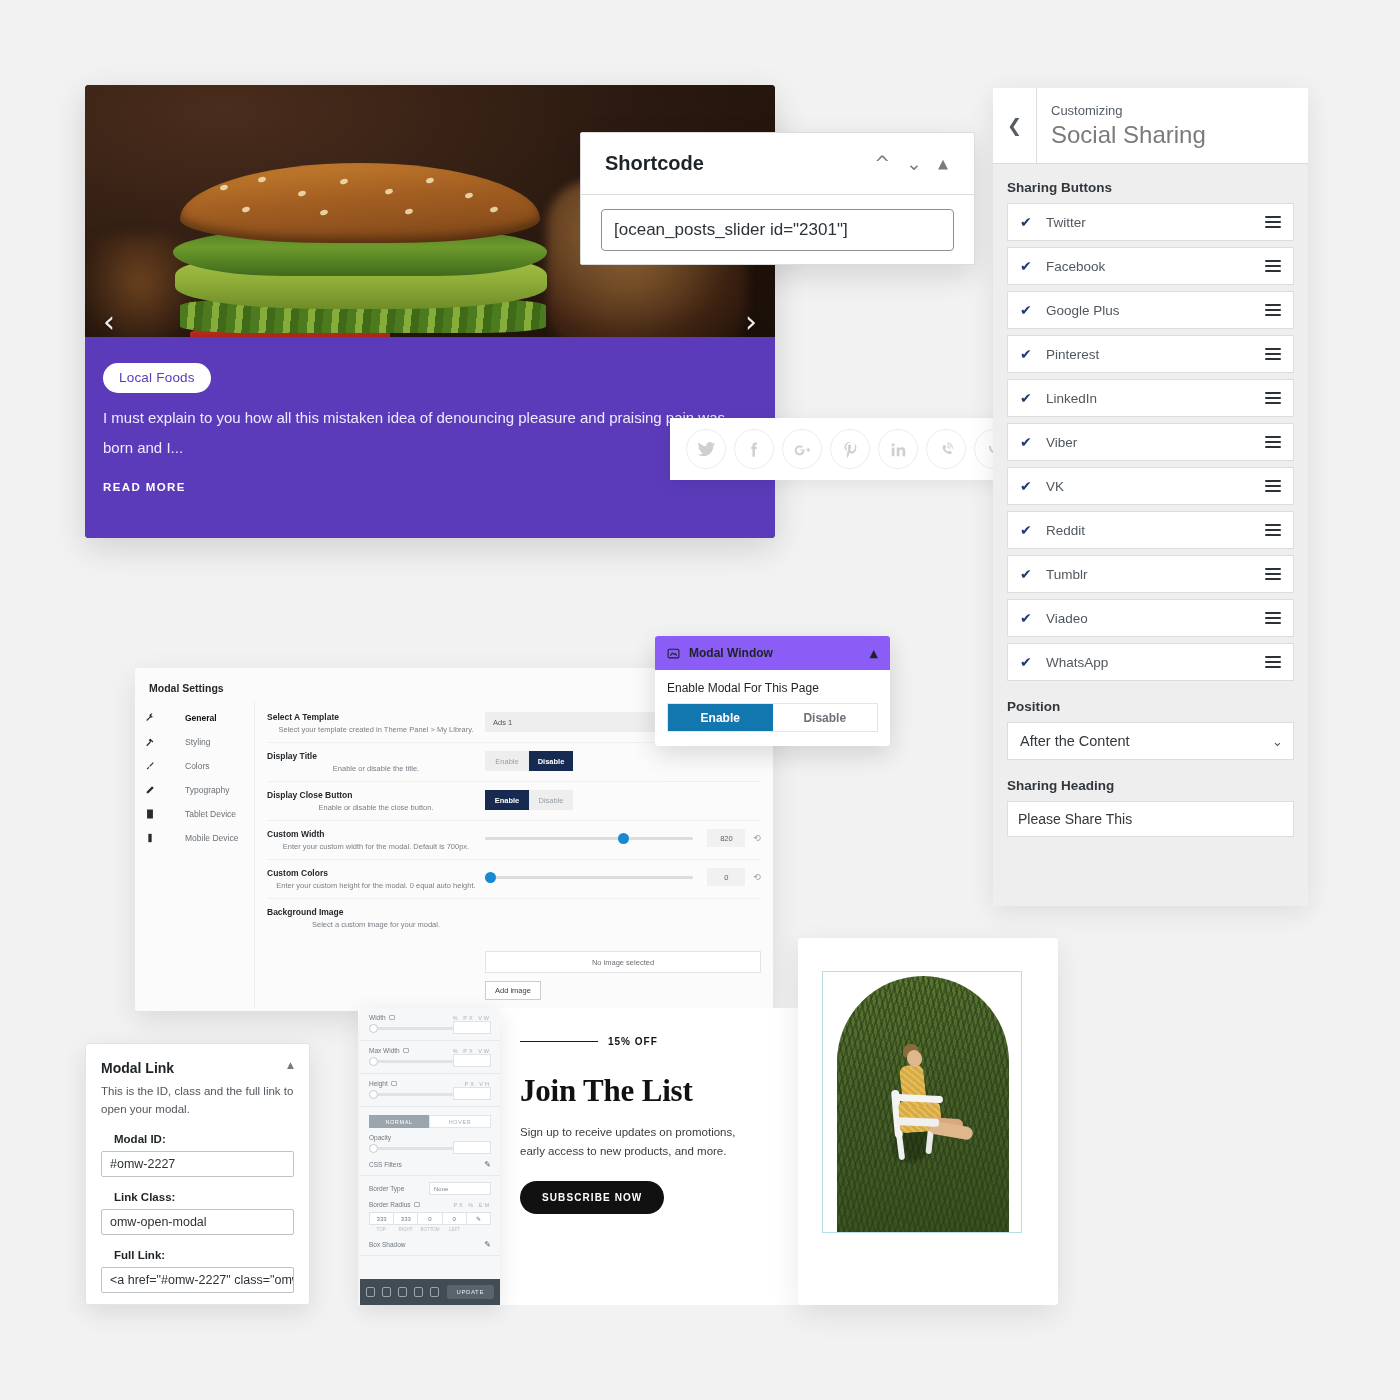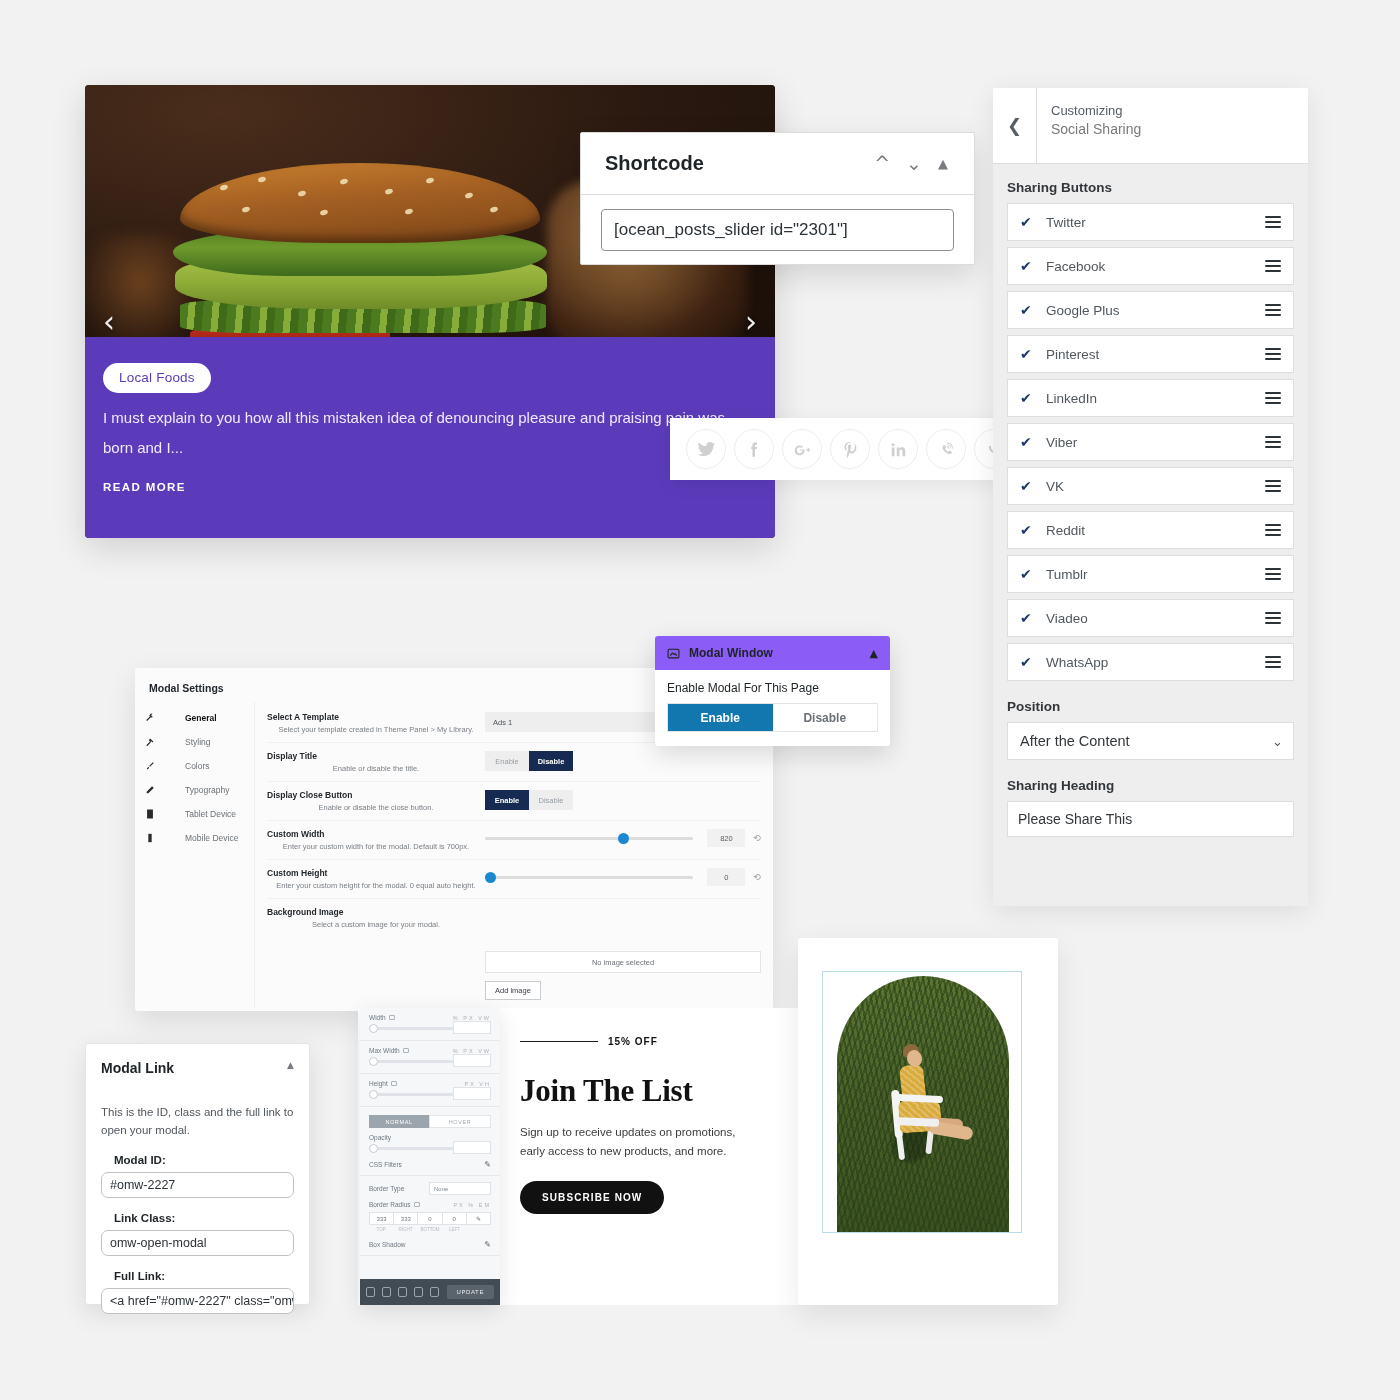--- a/index.html
+++ b/index.html
@@ -134,21 +134,21 @@
     display: flex; align-items: stretch; height: 76px; background: #fff;
     border-bottom: 1px solid #ddd;
   }
   .cz-back {
     width: 44px; display: flex; align-items: center; justify-content: center;
     border-right: 1px solid #ddd; color: #555d66; font-size: 18px; cursor: pointer;
     font-family: "DejaVu Sans", sans-serif;
   }
   .cz-head-text { padding: 14px 0 0 14px; }
   .cz-sub { font-size: 13px; color: #555d66; line-height: 1.4; }
-  .cz-maintitle { font-size: 14px; color: #7a7a7a; font-weight: 400; margin-top: 1px; }
+  .cz-maintitle { font-size: 24px; color: #7a7a7a; font-weight: 400; margin-top: 1px; }
   .cz-body { padding: 16px 14px 0 14px; }
   .cz-label { font-size: 13.5px; color: #32373c; font-weight: 700; margin-bottom: 8px; }
   .cz-row {
     display: flex; align-items: center; height: 38px; background: #fff;
     border: 1px solid #ddd; margin-bottom: 6px; padding: 0 12px; cursor: pointer;
   }
   .cz-check { width: 26px; color: #1d3b6e; font-size: 14px; font-family: "DejaVu Sans", sans-serif; }
   .cz-name { flex: 1; font-size: 13.5px; color: #50575e; }
   .cz-drag { color: #3c434a; font-size: 14px; letter-spacing: 0; line-height: .6;
     font-family: "DejaVu Sans", sans-serif; cursor: grab; }
@@ -241,24 +241,24 @@
 
   
   .modal-link {
     position: absolute; left: 85px; top: 1043px; width: 225px; height: 262px;
     background: #fff; border: 1px solid #e2e4e7; border-radius: 3px;
     box-shadow: 0 8px 26px rgba(0,0,0,.10); padding: 16px 15px 0;
   }
   .ml-head { display: flex; align-items: flex-start; }
   .ml-title { font-size: 14px; font-weight: 700; color: #1d2327; flex: 1; }
   .ml-chev { color: #787c82; font-size: 9px; font-family: "DejaVu Sans", sans-serif; }
-  .ml-desc { font-size: 11.5px; color: #50575e; line-height: 1.55; margin-top: 28px; }
+  .ml-desc { font-size: 11.5px; color: #50575e; line-height: 1.55; margin-top: 7px; }
   .ml-lab { font-size: 11.5px; font-weight: 700; color: #1d2327; margin-top: 14px; padding-left: 13px; }
   .ml-input {
-    width: 100%; height: 26px; border: 1px solid #bfc3c7; border-radius: 7px;
+    width: 100%; height: 26px; border: 1px solid #bfc3c7; border-radius: 2px;
     background: #fff; display: flex; align-items: center; padding: 0 8px;
     font-size: 12.5px; color: #2c3338; margin-top: 6px; overflow: hidden;
     white-space: nowrap;
   }
 
   
   .elementor {
     position: absolute; left: 360px; top: 1008px; width: 140px; height: 297px;
     background: #f6f7f8; box-shadow: 0 6px 22px rgba(0,0,0,.10);
     filter: blur(.7px); overflow: hidden;
@@ -686,21 +686,21 @@
             <div class="ms-slider">
               <span class="ms-knob" style="left:64%"></span>
             </div>
             <div class="ms-num">820</div>
             <span class="ms-reset">⟲</span>
           </div>
         </div>
 
         <div class="ms-field">
           <div class="ms-fl">
-            <b>Custom Height</b>
+            <b>Custom Colors</b>
             <span>Enter your custom height for the modal. 0 equal auto height.</span>
           </div>
           <div class="ms-fr">
             <div class="ms-slider">
               <span class="ms-knob" style="left:0%"></span>
             </div>
             <div class="ms-num">0</div>
             <span class="ms-reset">⟲</span>
           </div>
         </div>

